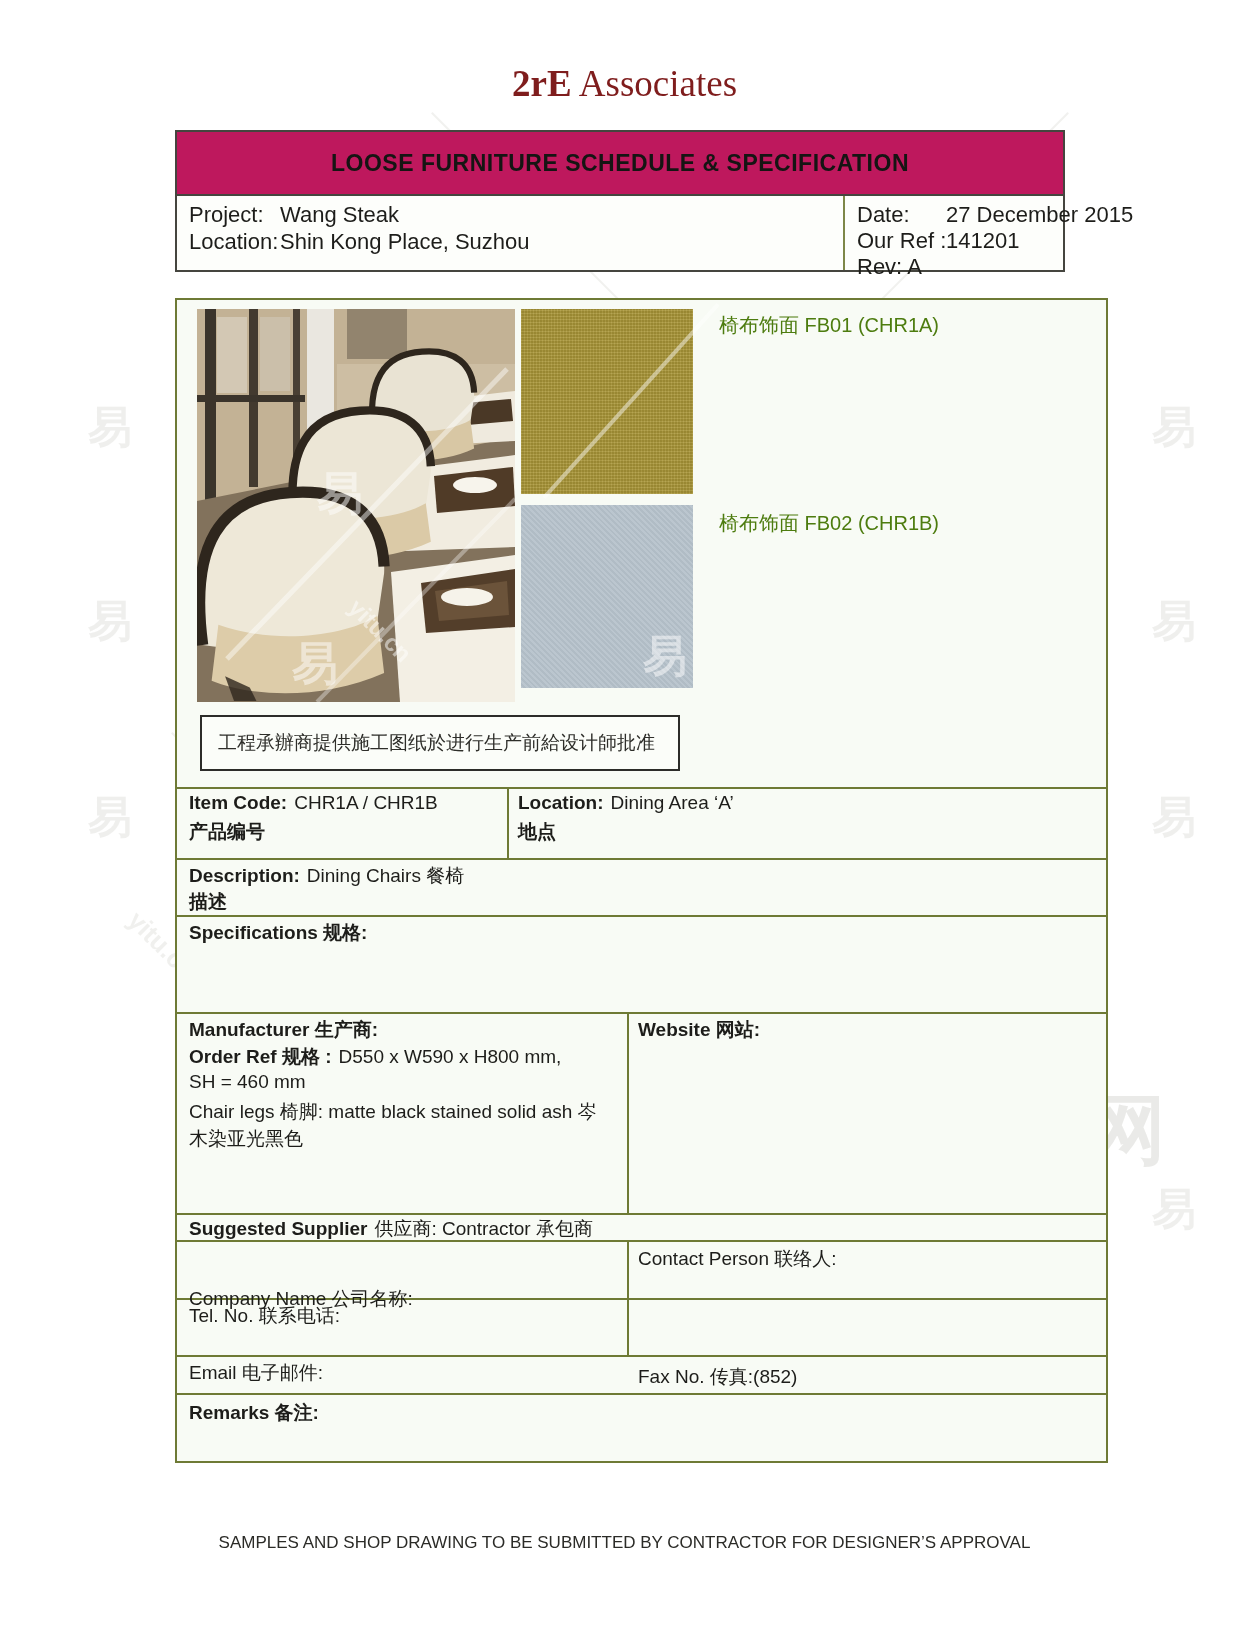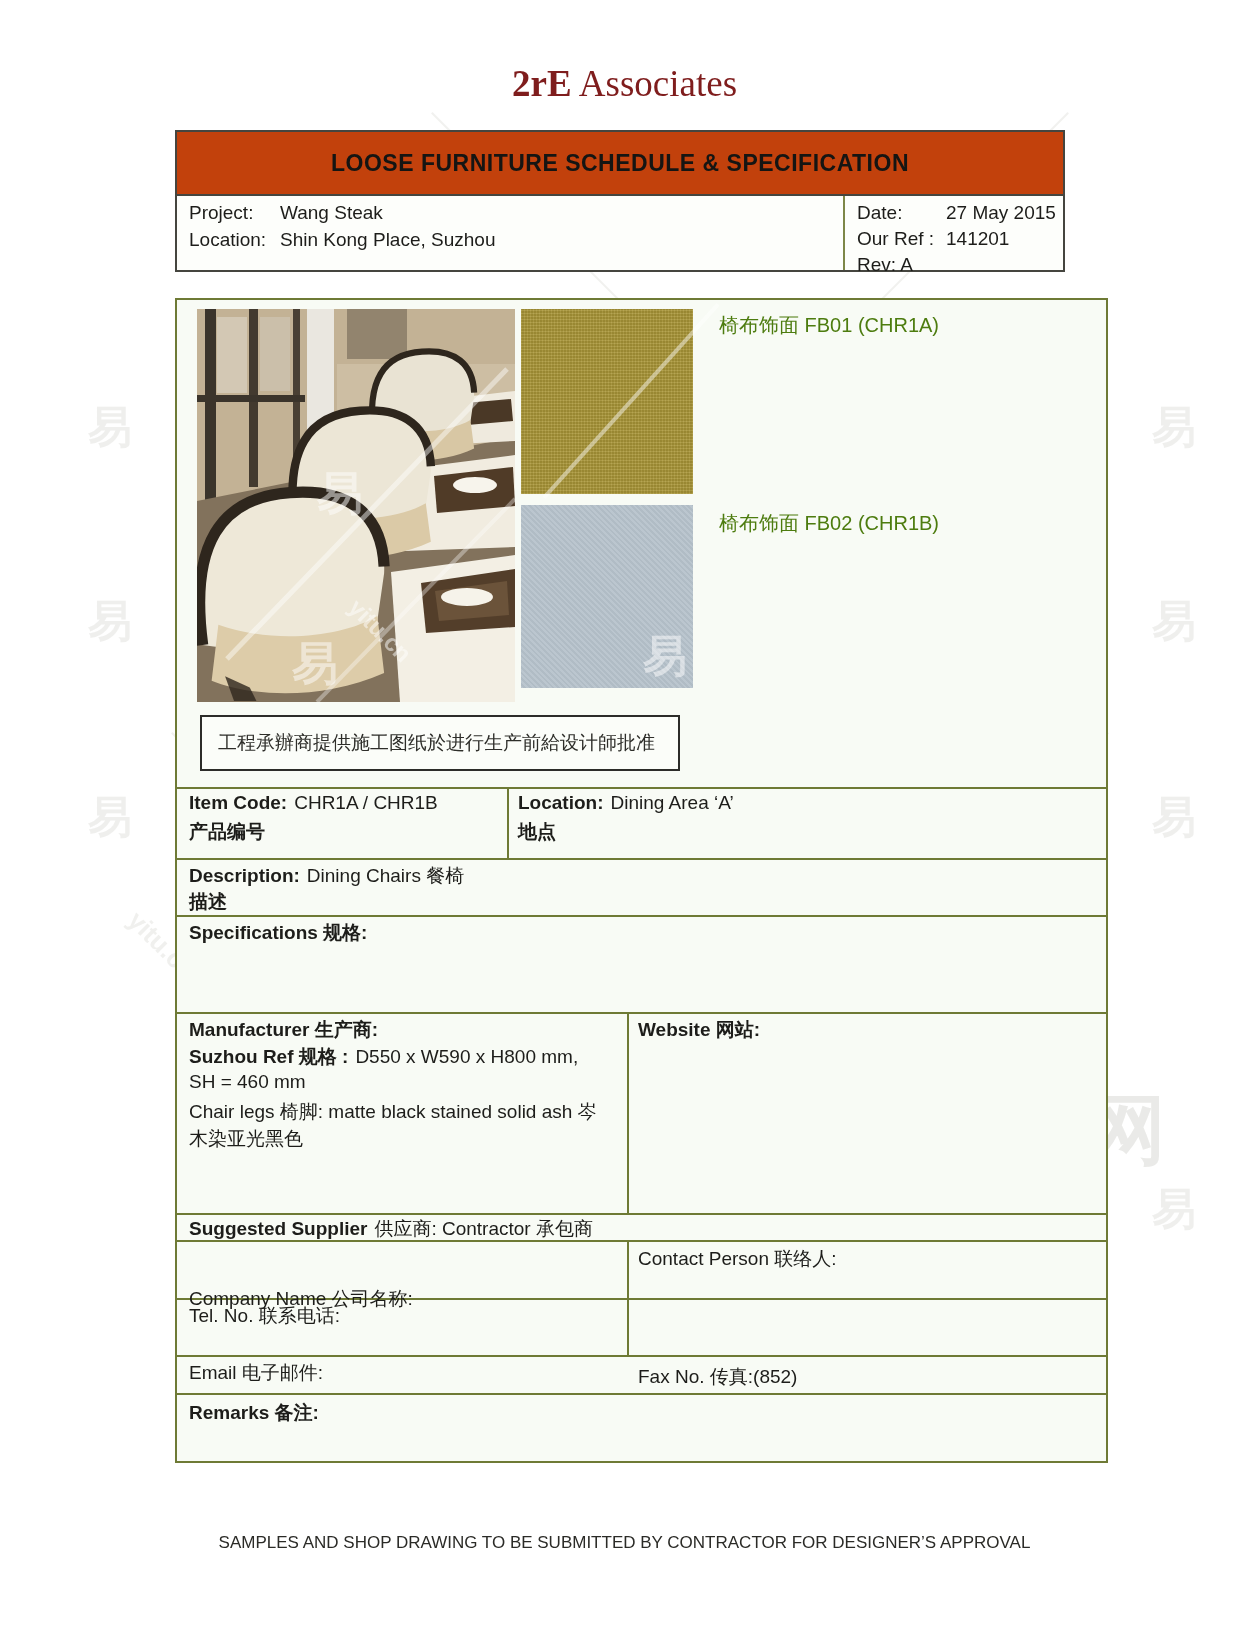--- a/index.html
+++ b/index.html
@@ -9,24 +9,24 @@
   .b{font-weight:bold;}
   .v{margin-left:7px;}
 
   
   .brand{top:62px;left:0;width:1249px;text-align:center;
          font-family:"Liberation Serif",serif;font-size:37px;color:#7f1d1d;}
   .brand .b{font-weight:bold;}
 
   
   .hdr{left:175px;top:130px;width:886px;height:138px;border:2px solid #45453f;background:#fdfefb;}
-  .hdr-band{position:absolute;left:0;top:0;width:100%;height:62px;background:#c2410c;
+  .hdr-band{position:absolute;left:0;top:0;width:100%;height:62px;background:#be185d;
             border-bottom:2px solid #45453f;display:flex;align-items:center;justify-content:center;
             font-size:23px;font-weight:bold;letter-spacing:.5px;color:#151513;}
-  .hdr-info{position:absolute;left:0;top:64px;right:0;bottom:0;font-size:19px;}
+  .hdr-info{position:absolute;left:0;top:64px;right:0;bottom:0;font-size:22px;}
   .hdr-div{position:absolute;left:666px;top:64px;bottom:0;width:2px;background:#7d8748;}
   .hline{position:absolute;white-space:nowrap;}
   .hlab{display:inline-block;}
 
   
   .tbl{left:175px;top:298px;width:929px;height:1161px;border:2px solid #6e7a35;background:#f8fbf5;}
   .rline{position:absolute;left:0;width:100%;height:2px;background:#6e7a35;}
   .cline{position:absolute;width:2px;background:#6e7a35;}
   .cell-text{position:absolute;font-size:19px;white-space:nowrap;}
 
@@ -82,21 +82,21 @@
     <div class="hdr-band">LOOSE FURNITURE SCHEDULE &amp; SPECIFICATION</div>
     <div class="hdr-div"></div>
     <div class="hdr-info">
       <div class="hline" style="left:12px;top:6px;">
         <span class="hlab" style="width:91px;">Project:</span><span>Wang Steak</span>
       </div>
       <div class="hline" style="left:12px;top:33px;">
         <span class="hlab" style="width:91px;">Location:</span><span>Shin Kong Place, Suzhou</span>
       </div>
       <div class="hline" style="left:680px;top:6px;">
-        <span class="hlab" style="width:89px;">Date:</span><span>27 May 2015</span>
+        <span class="hlab" style="width:89px;">Date:</span><span>27 December 2015</span>
       </div>
       <div class="hline" style="left:680px;top:32px;">
         <span class="hlab" style="width:89px;">Our Ref :</span><span>141201</span>
       </div>
       <div class="hline" style="left:680px;top:58px;">
         <span>Rev:</span> <span>A</span>
       </div>
     </div>
   </div>
 
@@ -201,21 +201,21 @@
 
     <div class="cell-text" style="left:12px;top:563px;">
       <span class="b">Description:</span><span class="v">Dining Chairs  餐椅</span>
     </div>
     <div class="cell-text b" style="left:12px;top:589px;">描述</div>
 
     <div class="cell-text b" style="left:12px;top:620px;">Specifications 规格:</div>
 
     <div class="cell-text b" style="left:12px;top:717px;">Manufacturer 生产商:</div>
     <div class="cell-text" style="left:12px;top:744px;">
-      <span class="b">Suzhou Ref 规格 :</span><span class="v">D550 x W590 x H800 mm,</span>
+      <span class="b">Order Ref 规格 :</span><span class="v">D550 x W590 x H800 mm,</span>
     </div>
     <div class="cell-text" style="left:12px;top:771px;">SH = 460 mm</div>
     <div class="cell-text wrapblock" style="left:12px;top:798px;width:425px;">Chair legs 椅脚: matte black stained solid ash 岑木染亚光黑色</div>
     <div class="cell-text b" style="left:461px;top:717px;">Website 网站:</div>
 
     <div class="cell-text" style="left:12px;top:916px;">
       <span class="b">Suggested Supplier</span><span class="v">供应商: Contractor 承包商</span>
     </div>
 
     <div class="cell-text" style="left:12px;top:946px;margin-top:40px;">Company Name 公司名称:</div>

